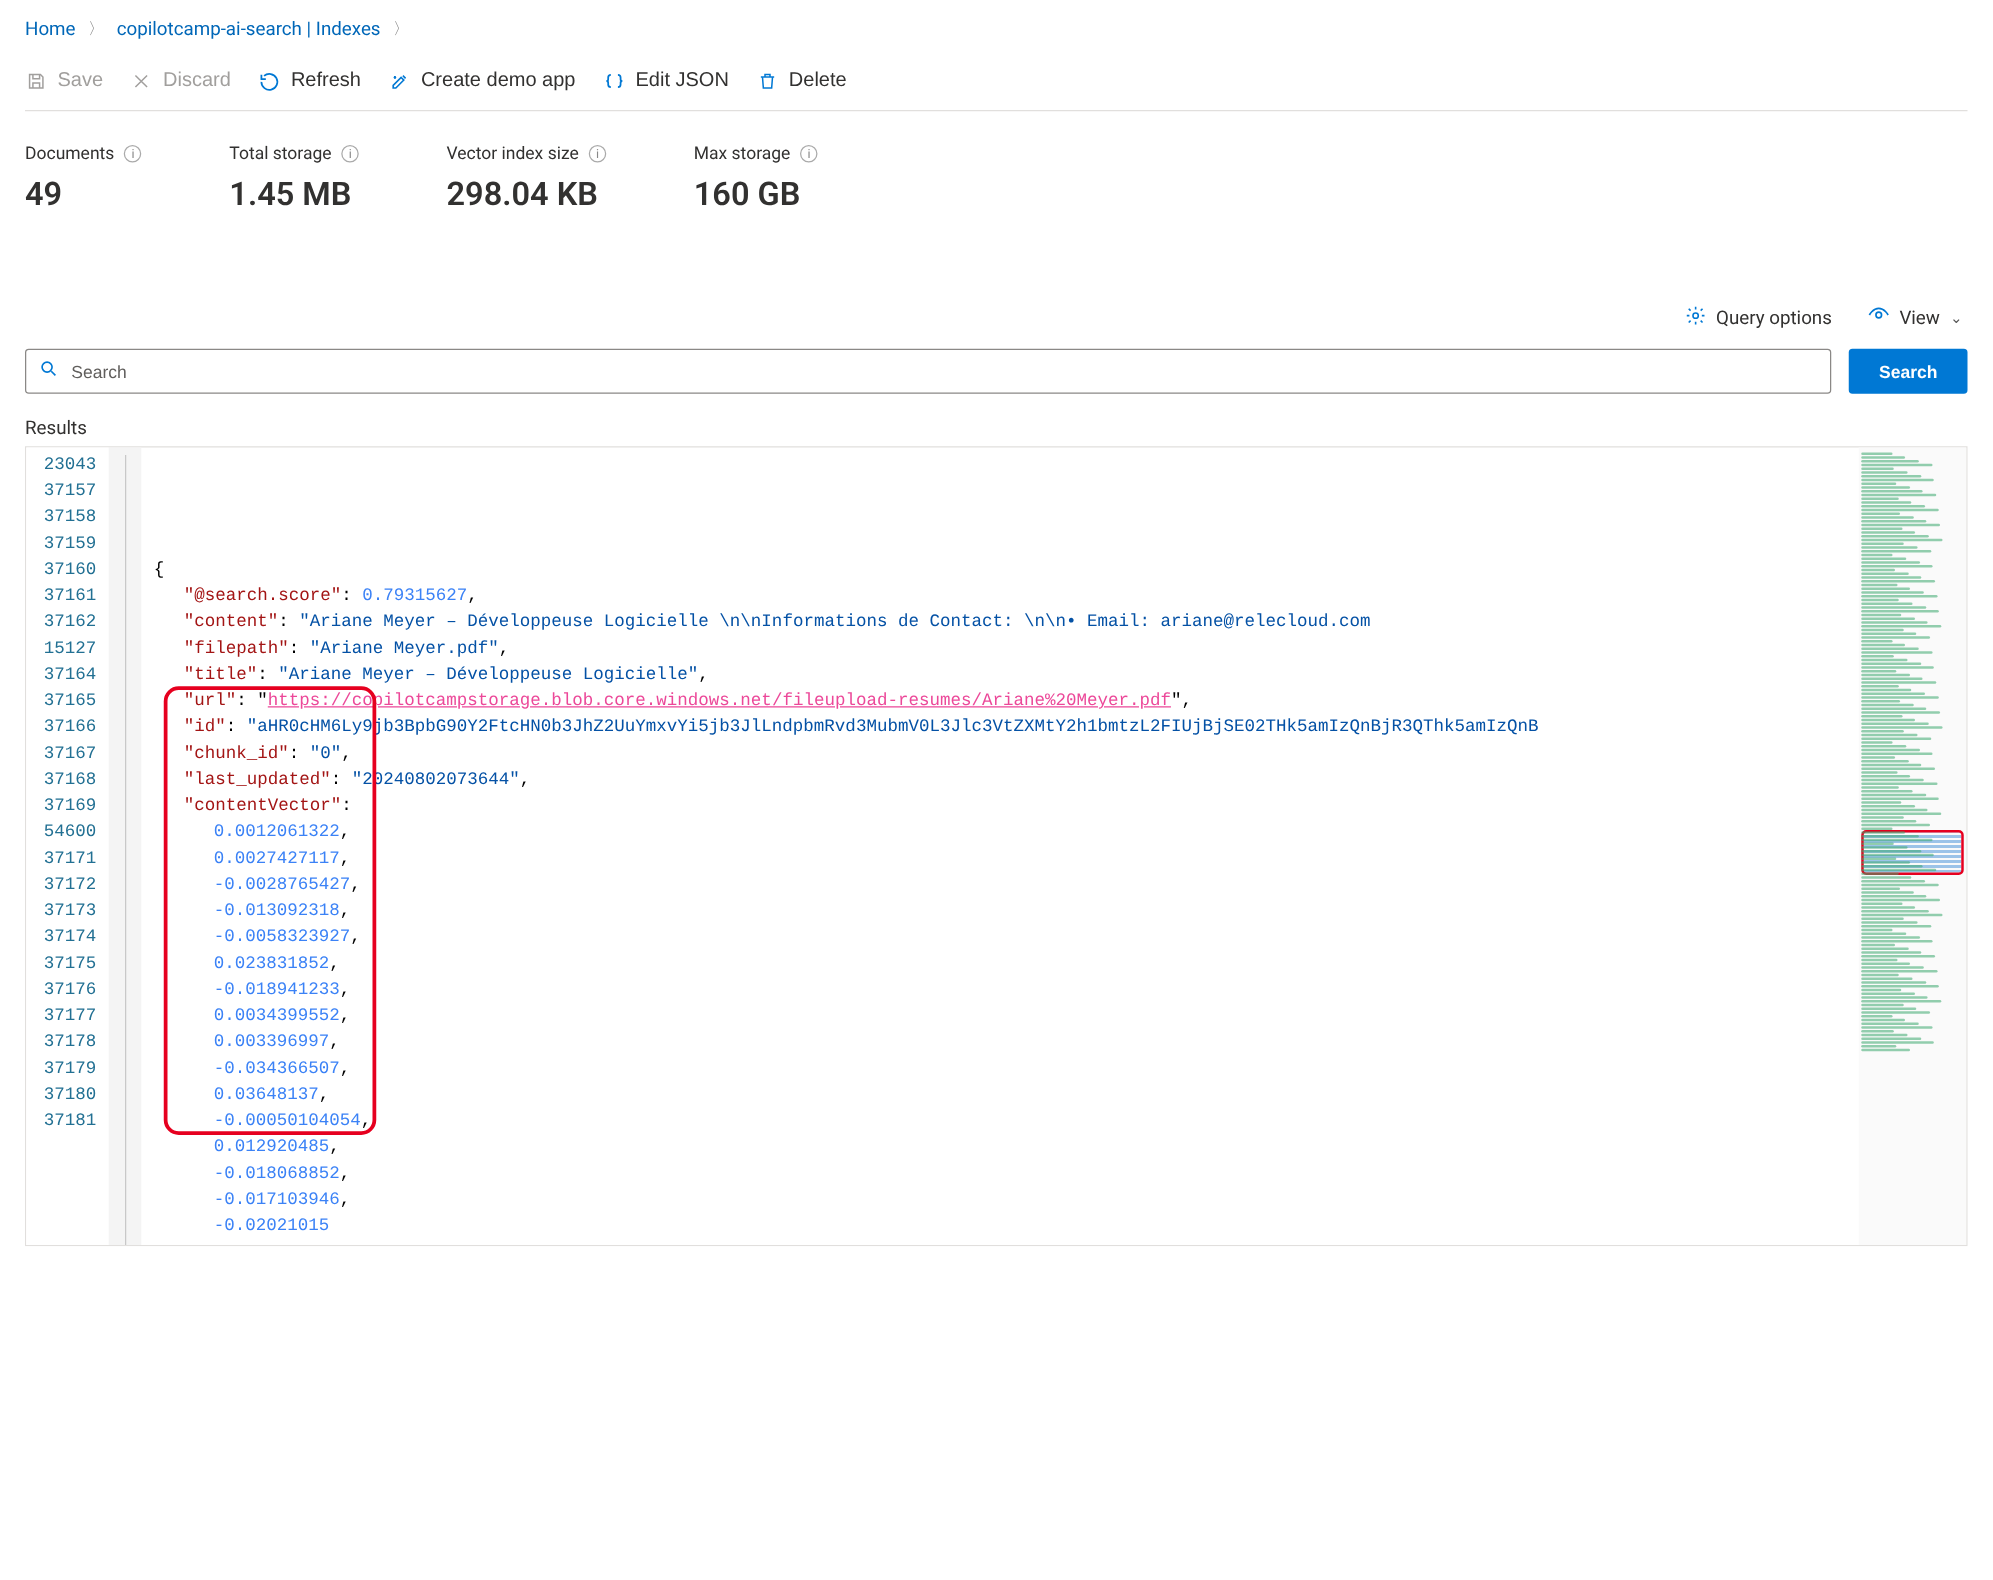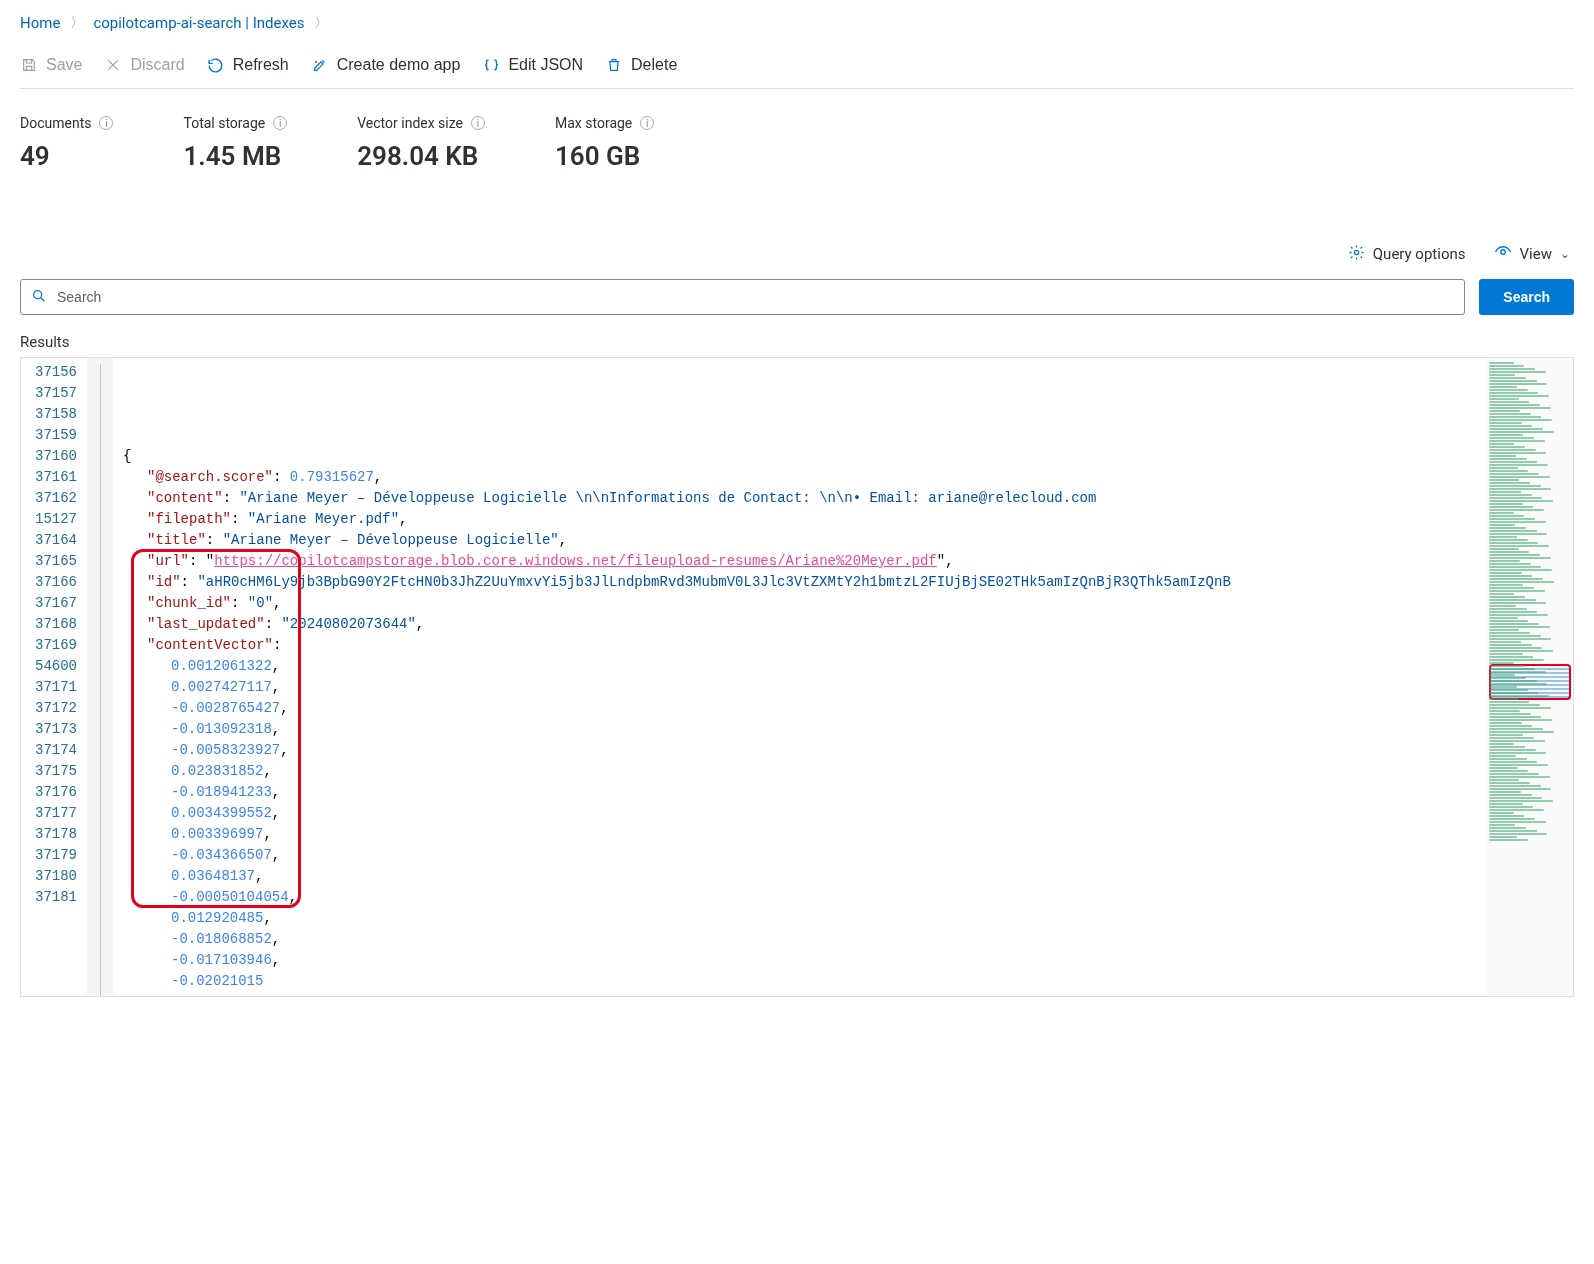--- a/index.html
+++ b/index.html
@@ -290,21 +290,21 @@
       </span>
       <input type="text" placeholder="Search" style="">
     </div>
     <button class="search-btn">Search</button>
   </div>
 
   <div class="results-label">Results</div>
 
   <div class="results-host">
     <div class="gutter" id="gutter">
-        <div>37156</div>
+        <div>23043</div>
         <div>37157</div>
         <div>37158</div>
         <div>37159</div>
         <div>37160</div>
         <div>37161</div>
         <div>37162</div>
         <div>15127</div>
         <div>37164</div>
         <div>37165</div>
         <div>37166</div>

